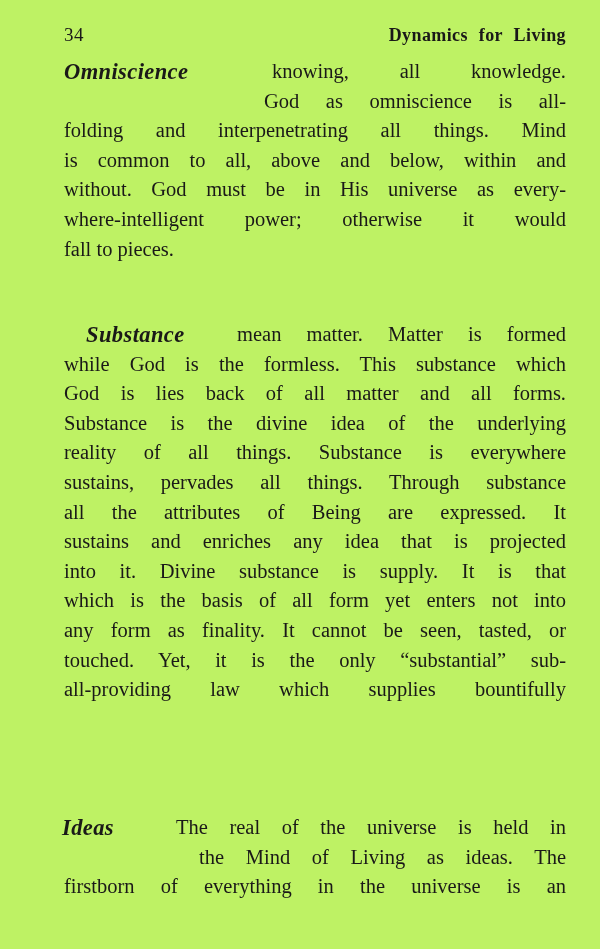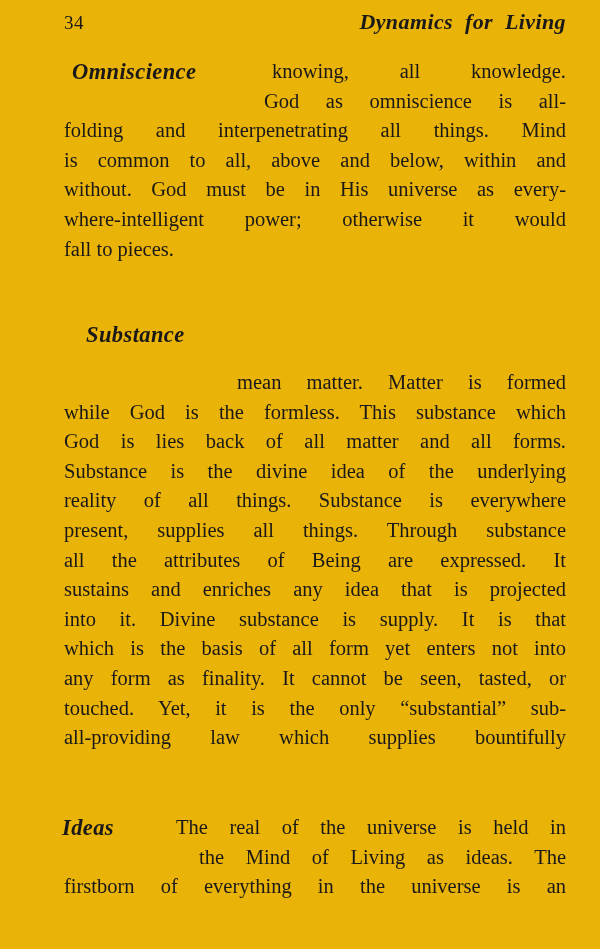--- a/index.html
+++ b/index.html
@@ -4,69 +4,69 @@
 <style>
   html, body { margin: 0; padding: 0; }
   body {
     width: 600px; height: 949px;
     font-family: "Liberation Serif", "DejaVu Serif", serif;
     background: #ffffff;
   }
   .page {
     position: relative;
     width: 600px; height: 949px;
-    background: #eab308;
+    background: #bef264;
     color: #1a1918;
     overflow: hidden;
   }
   
   .pg-header {
     position: absolute;
     left: 64px; top: 9px; width: 502px;
     display: flex; justify-content: space-between; align-items: baseline;
   }
   .pg-num { font-size: 19px; letter-spacing: 0.5px; }
   .run-title {
-    font-size: 22px; font-style: italic; font-weight: bold;
-    letter-spacing: 0.4px; word-spacing: 6px;
+    font-size: 18px; font-weight: bold;
+    letter-spacing: 0.4px; word-spacing: 6px; margin-top: 16px;
   }
   
   .sec {
     position: absolute;
     left: 64px; width: 502px;
     font-size: 20.5px; line-height: 29.6px;
   }
   .sec-1 { top: 57px; }
   .sec-2 { top: 320px; }
   .sec-3 { top: 813px; }
   .heading {
     position: absolute; top: 0;
     font-weight: bold; font-style: italic;
     font-size: 22.5px; letter-spacing: 0.4px;
     white-space: nowrap;
   }
-  .sec-1 .heading { left: 8px; }
+  .sec-1 .heading { left: 0; }
   .sec-2 .heading { left: 22px; }
   .sec-3 .heading { left: -2px; }
   .ln {
     text-align: justify;
     text-align-last: justify;
     text-justify: inter-word;
     word-spacing: -1px;
   }
   .ln.end {
     text-align: right;
     text-align-last: left;
     word-spacing: normal;
   }
   
   .i200 { margin-left: 200px; }
   .i208 { margin-left: 208px; }
   .i164 { margin-left: 164px; }
-  .i173 { margin-left: 173px; margin-top: 48px; }
+  .i173 { margin-left: 173px; }
   .i112 { margin-left: 112px; }
   .i135 { margin-left: 135px; }
 </style>
 </head>
 <body>
 
 <div class="page">
 
   <div class="pg-header">
     <span class="pg-num">34</span>
@@ -84,21 +84,21 @@
     <div class="ln end">fall to pieces.</div>
   </section>
 
   <section class="sec sec-2">
     <span class="heading">Substance</span>
     <div class="ln i173">mean matter. Matter is formed</div>
     <div class="ln">while God is the formless. This substance which</div>
     <div class="ln">God is lies back of all matter and all forms.</div>
     <div class="ln">Substance is the divine idea of the underlying</div>
     <div class="ln">reality of all things. Substance is everywhere</div>
-    <div class="ln">present, supplies all things. Through substance</div>
+    <div class="ln">sustains, pervades all things. Through substance</div>
     <div class="ln">all the attributes of Being are expressed. It</div>
     <div class="ln">sustains and enriches any idea that is projected</div>
     <div class="ln">into it. Divine substance is supply. It is that</div>
     <div class="ln">which is the basis of all form yet enters not into</div>
     <div class="ln">any form as finality. It cannot be seen, tasted, or</div>
     <div class="ln">touched. Yet, it is the only “substantial” sub-</div>
     <div class="ln">all-providing law which supplies bountifully</div>
   </section>
 
   <section class="sec sec-3">

